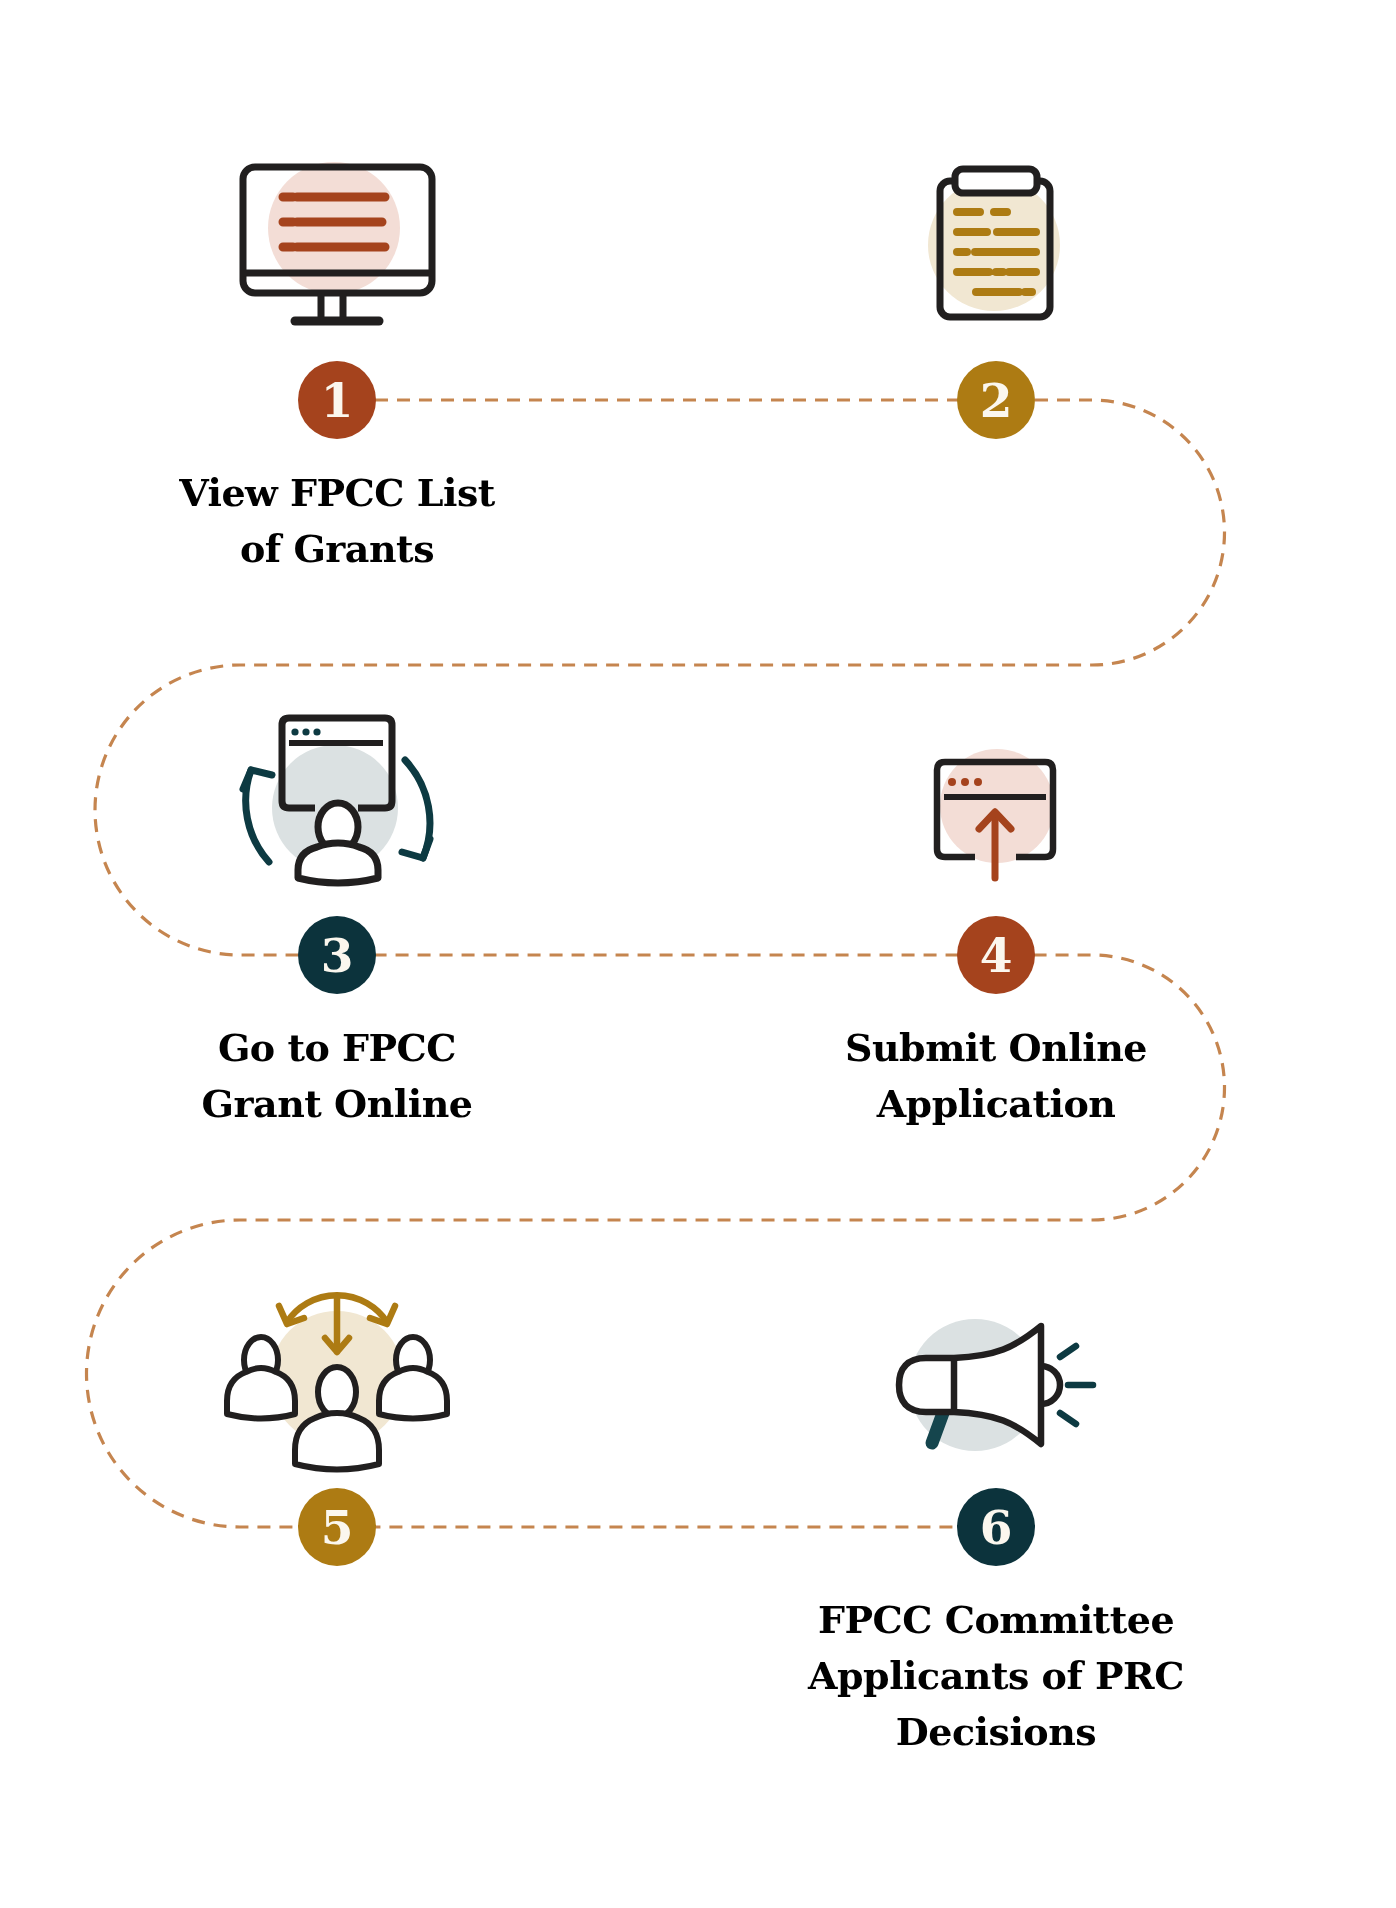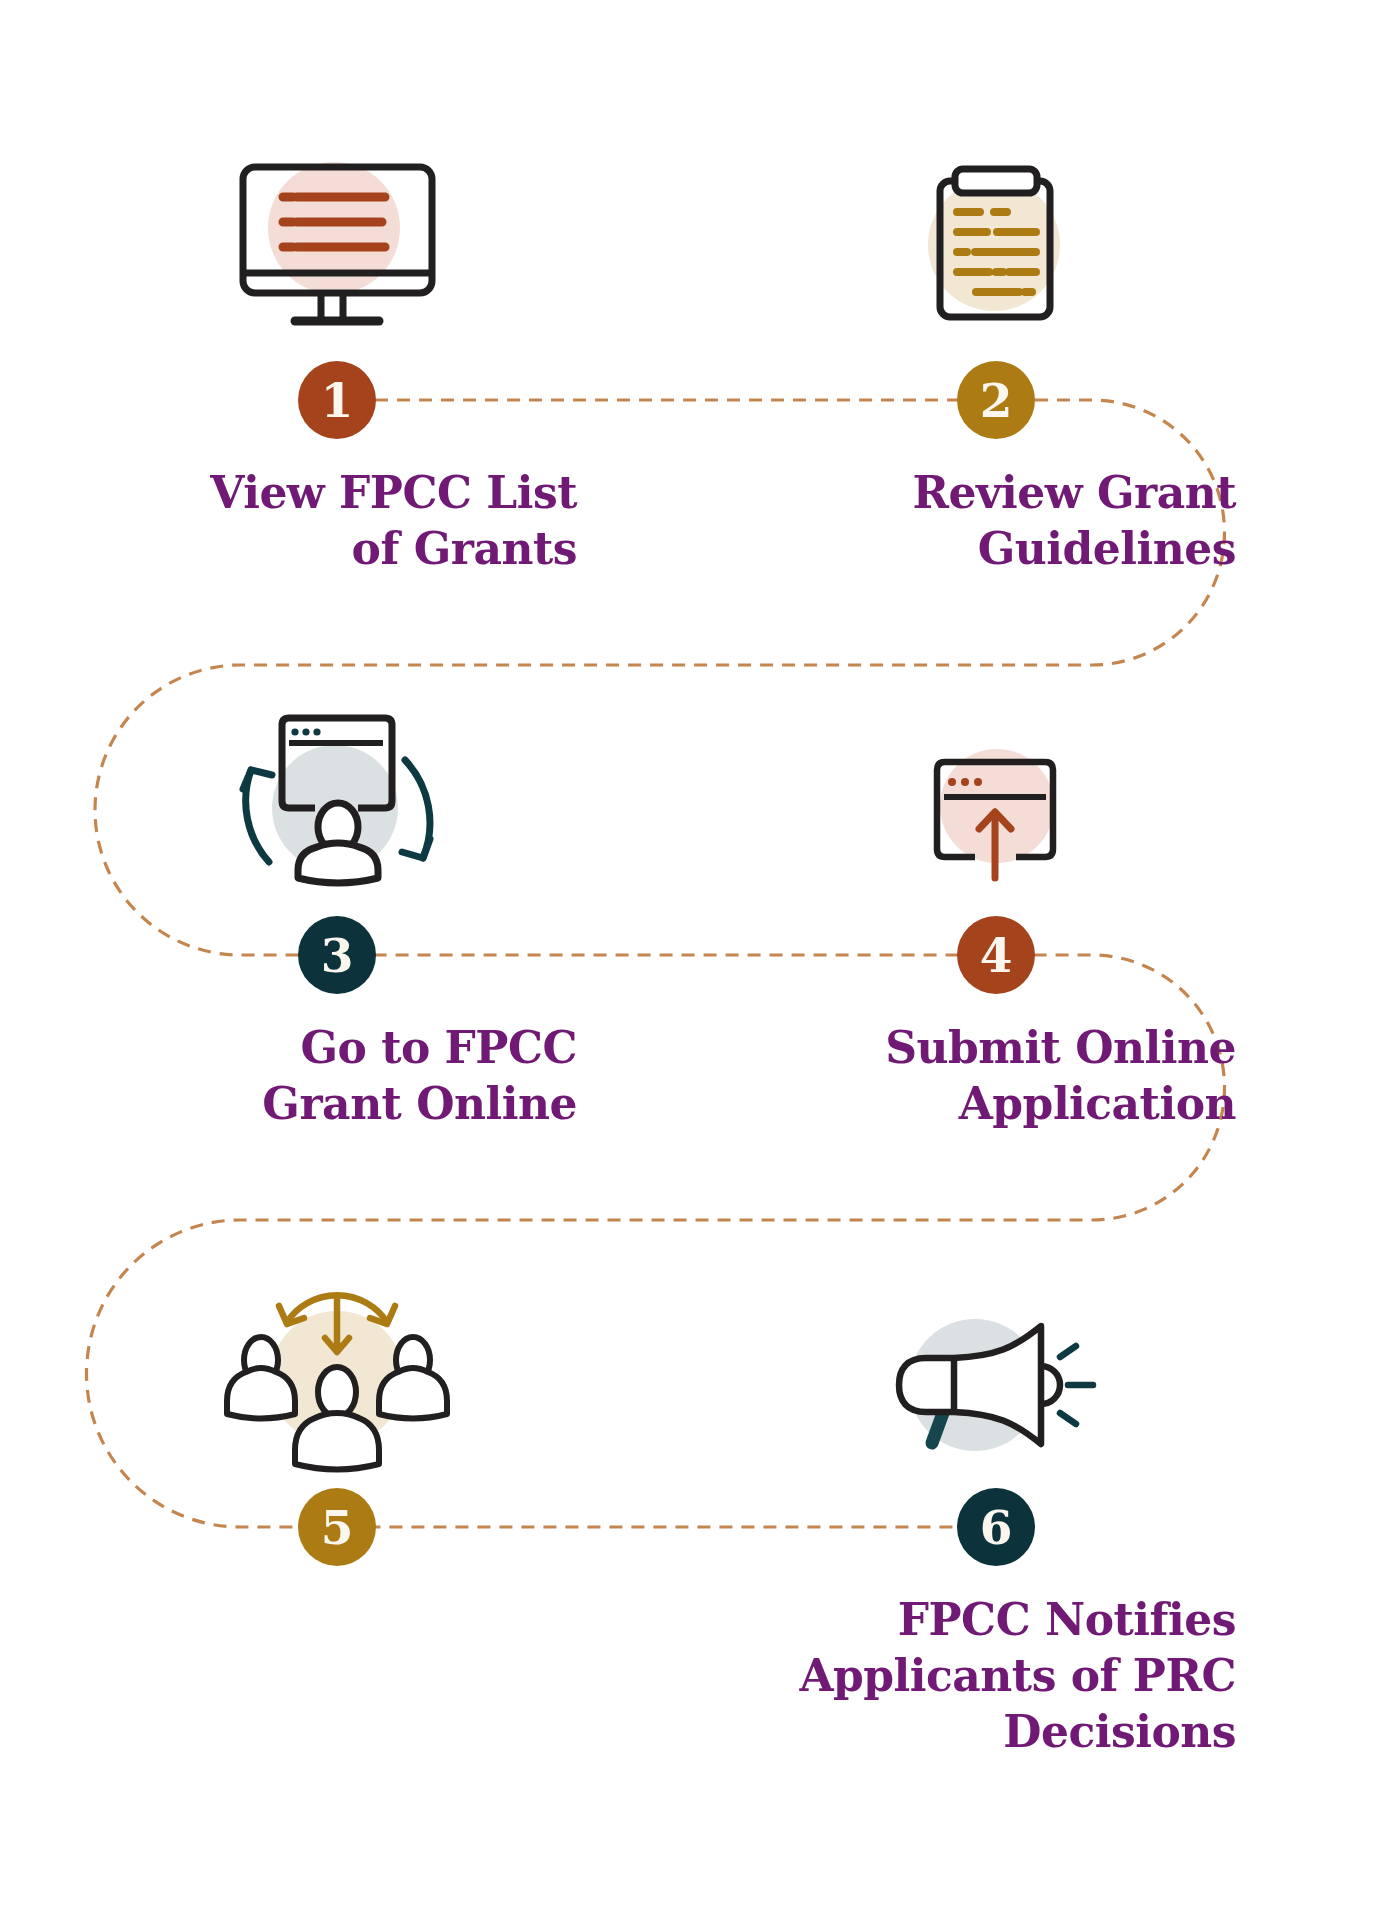--- a/index.html
+++ b/index.html
@@ -11,22 +11,22 @@
   .icon{position:absolute;z-index:2;}
   .badge{
     position:absolute;z-index:2;width:78px;height:78px;border-radius:50%;
     display:flex;align-items:center;justify-content:center;
     color:#fbf7ee;font-weight:700;font-size:47px;line-height:1;
   }
   .badge-rust{background:#a5431d;}
   .badge-gold{background:#ad7b13;}
   .badge-teal{background:#0c333c;}
   .step-title{
-    position:absolute;z-index:2;width:480px;text-align:right;
-    color:#701a75;font-weight:700;font-size:44px;line-height:56px;
+    position:absolute;z-index:2;width:480px;text-align:center;
+    color:#000000;font-weight:700;font-size:38px;line-height:56px;
     letter-spacing:-0.5px;white-space:pre-line;
   }
   .col-left{left:97px;}
   .col-right{left:756px;}
 </style>
 </head>
 <body>
 
 <div id="canvas">
 
@@ -68,22 +68,20 @@
       <path d="M 71 87 H 94 M 108 87 H 121"></path>
       <path d="M 71 107 H 101 M 111 107 H 150"></path>
       <path d="M 71 127 H 81 M 89 127 H 150"></path>
       <path d="M 71 147 H 103 M 110 147 H 117 M 123 147 H 150"></path>
       <path d="M 90 167 H 133 M 139 167 H 146"></path>
     </g>
   </svg>
   <div class="badge badge-gold" style="left:957px;top:361px">
     <span>2</span>
   </div>
-  <div class="step-title col-right" style="top:465px">Review Grant
-Guidelines</div>
 
   <svg class="icon" style="left:217px;top:700px" width="240" height="280" viewBox="0 0 240 280">
     <circle cx="118" cy="108" r="63" fill="#dbe1e2"></circle>
     <g stroke="#0d3a42" stroke-width="7" stroke-linecap="round" fill="none">
       <path d="M 52 162 A 92 92 0 0 1 34 70"></path>
       <path d="M 34 70 L 26 89 M 34 70 L 55 75"></path>
       <path d="M 188 60 A 92 92 0 0 1 206 158"></path>
       <path d="M 206 158 L 213 139 M 206 158 L 185 152"></path>
     </g>
     <path d="M 98 108 H 72 Q 65 108 65 101 V 25 Q 65 18 72 18 H 168 Q 175 18 175 25 V 101 Q 175 108 168 108 H 141" fill="none" stroke="#211f1f" stroke-width="7" stroke-linejoin="round"></path>
@@ -152,17 +150,17 @@
     <path d="M 155 56 A 19 19 0 0 1 155 94" fill="none" stroke="#211f1f" stroke-width="6.5"></path>
     <g stroke="#0d3a42" stroke-width="6.5" stroke-linecap="round" fill="none">
       <path d="M 174 47 L 190 36"></path>
       <path d="M 182 75 H 207"></path>
       <path d="M 174 103 L 190 114"></path>
     </g>
   </svg>
   <div class="badge badge-teal" style="left:957px;top:1488px">
     <span>6</span>
   </div>
-  <div class="step-title col-right" style="top:1592px">FPCC Notifies
+  <div class="step-title col-right" style="top:1592px">FPCC Committee
 Applicants of PRC
 Decisions</div>
 
 </div>
 
 </body></html>

